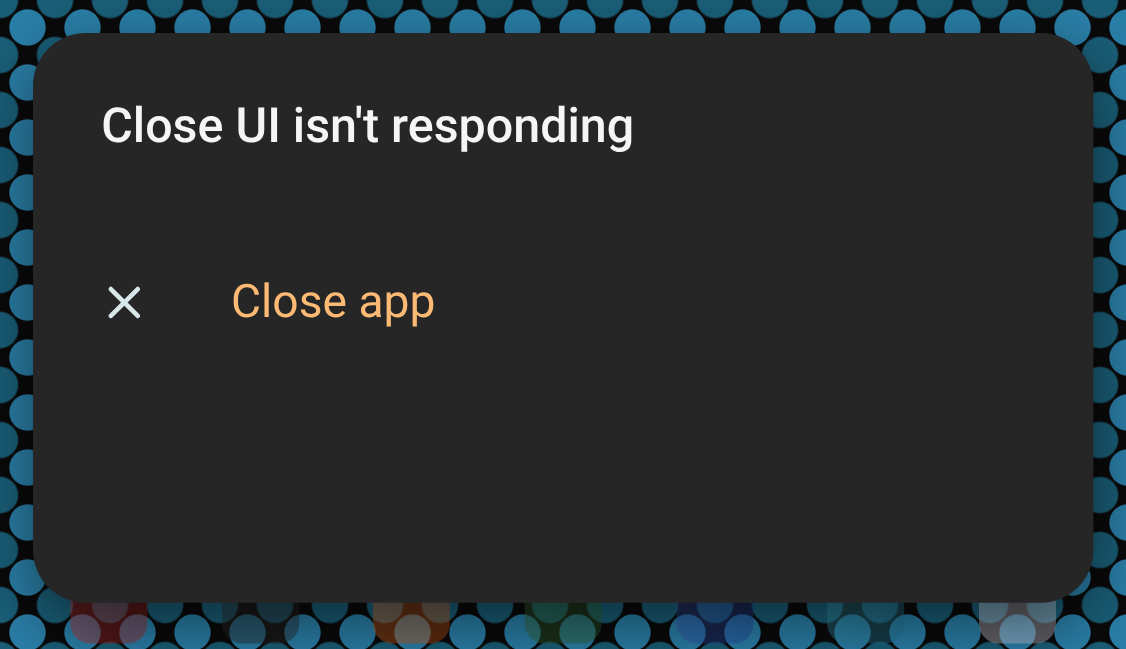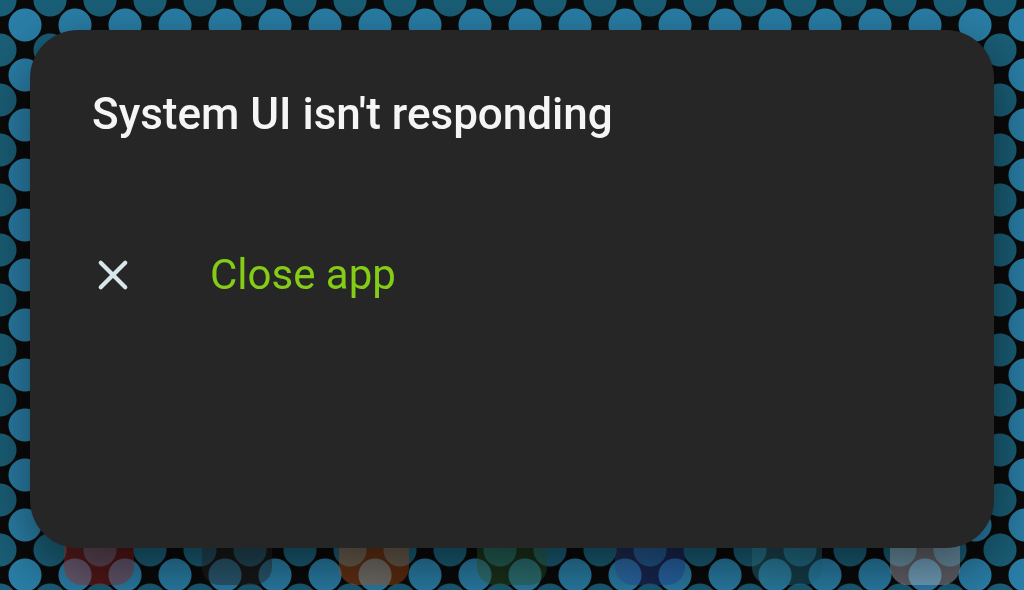--- a/index.html
+++ b/index.html
@@ -88,21 +88,21 @@
       padding: 28px 12px;
       cursor: pointer;
     }
     .option-icon {
       width: 100px;
       display: flex;
       align-items: center;
       color: #d8e8ea;
     }
     .option-label {
-      color: #84cc16;
+      color: #fdba74;
       font-size: 42px;
       font-weight: 400;
       padding-left: 18px;
     }
     .option-spacer {
       height: 44px;
     }
   </style>
 </head>
 <body>
@@ -113,21 +113,21 @@
   <div class="app-icon red"></div>
   <div class="app-icon dark"></div>
   <div class="app-icon orange"></div>
   <div class="app-icon green"></div>
   <div class="app-icon blue"></div>
   <div class="app-icon teal"></div>
   <div class="app-icon light"></div>
 </div>
 
 <div class="dialog">
-  <div class="dialog-title">System UI isn't responding</div>
+  <div class="dialog-title">Close UI isn't responding</div>
 
   <div class="dialog-option">
     <span class="option-icon">
       <svg width="42" height="42" viewBox="0 0 24 24" fill="none" stroke="currentColor" stroke-width="2.4" stroke-linecap="round">
         <line x1="5" y1="5" x2="19" y2="19"></line>
         <line x1="19" y1="5" x2="5" y2="19"></line>
       </svg>
     </span>
     <span class="option-label">Close app</span>
   </div>

